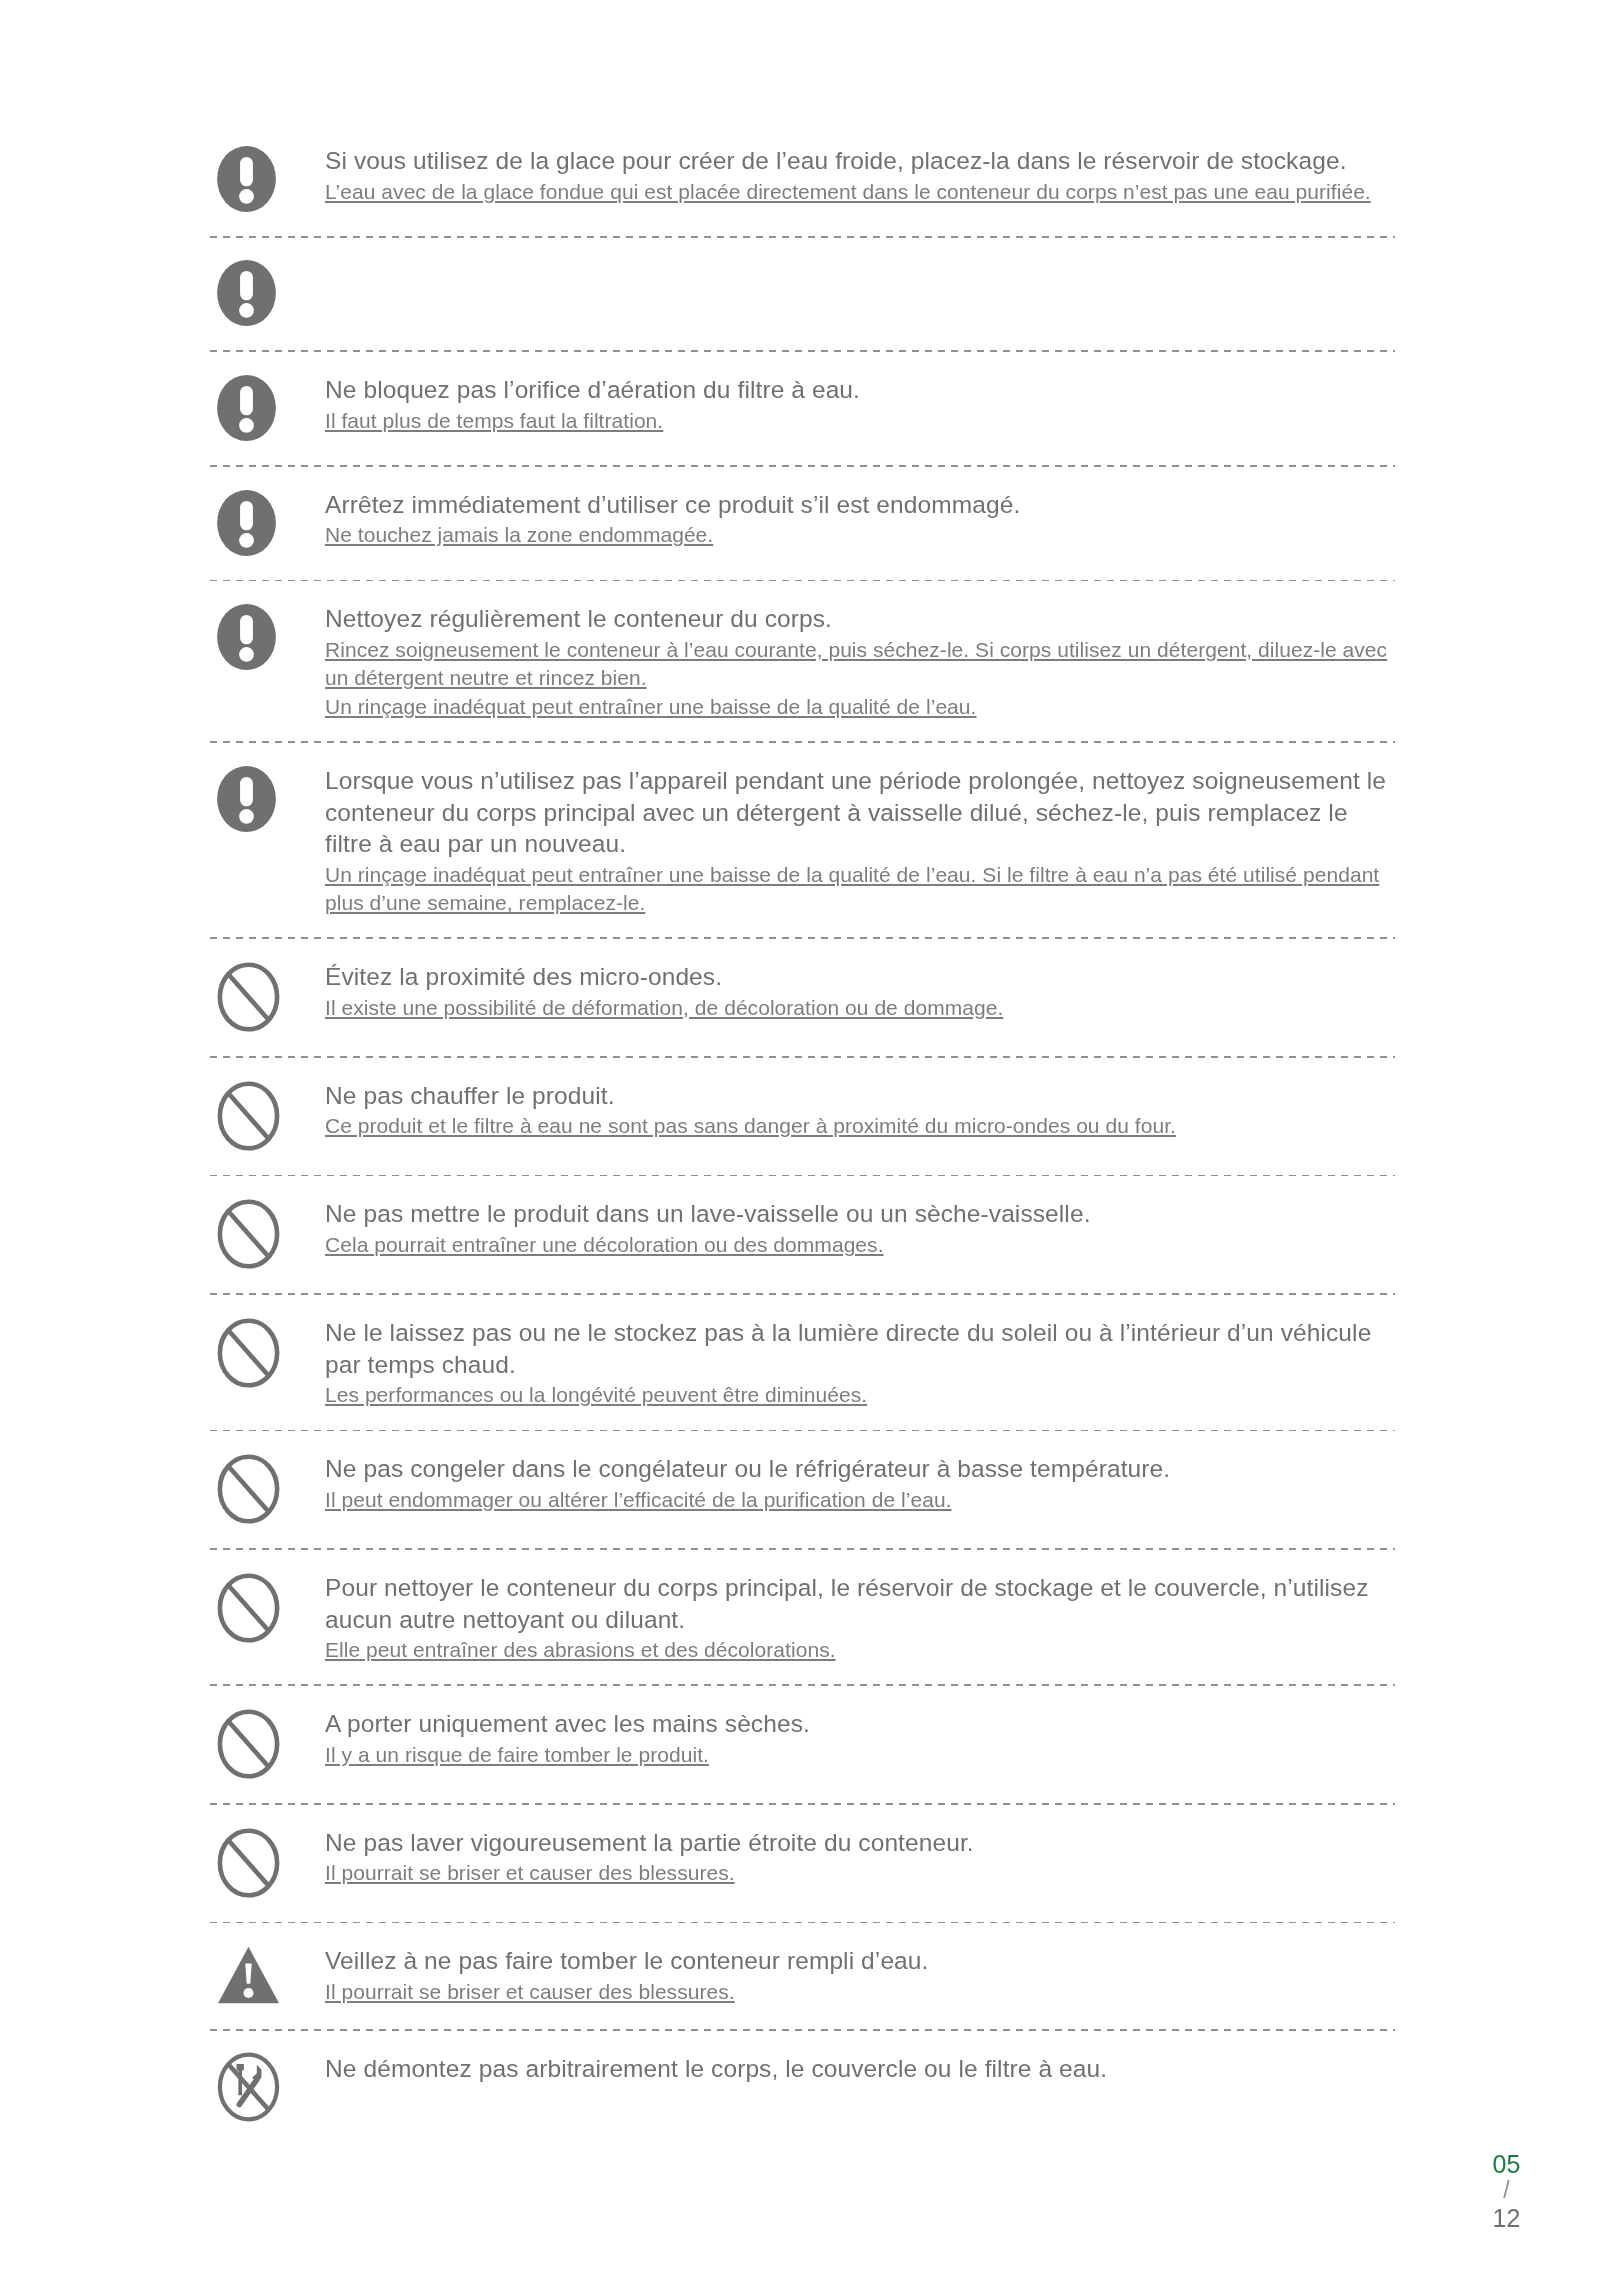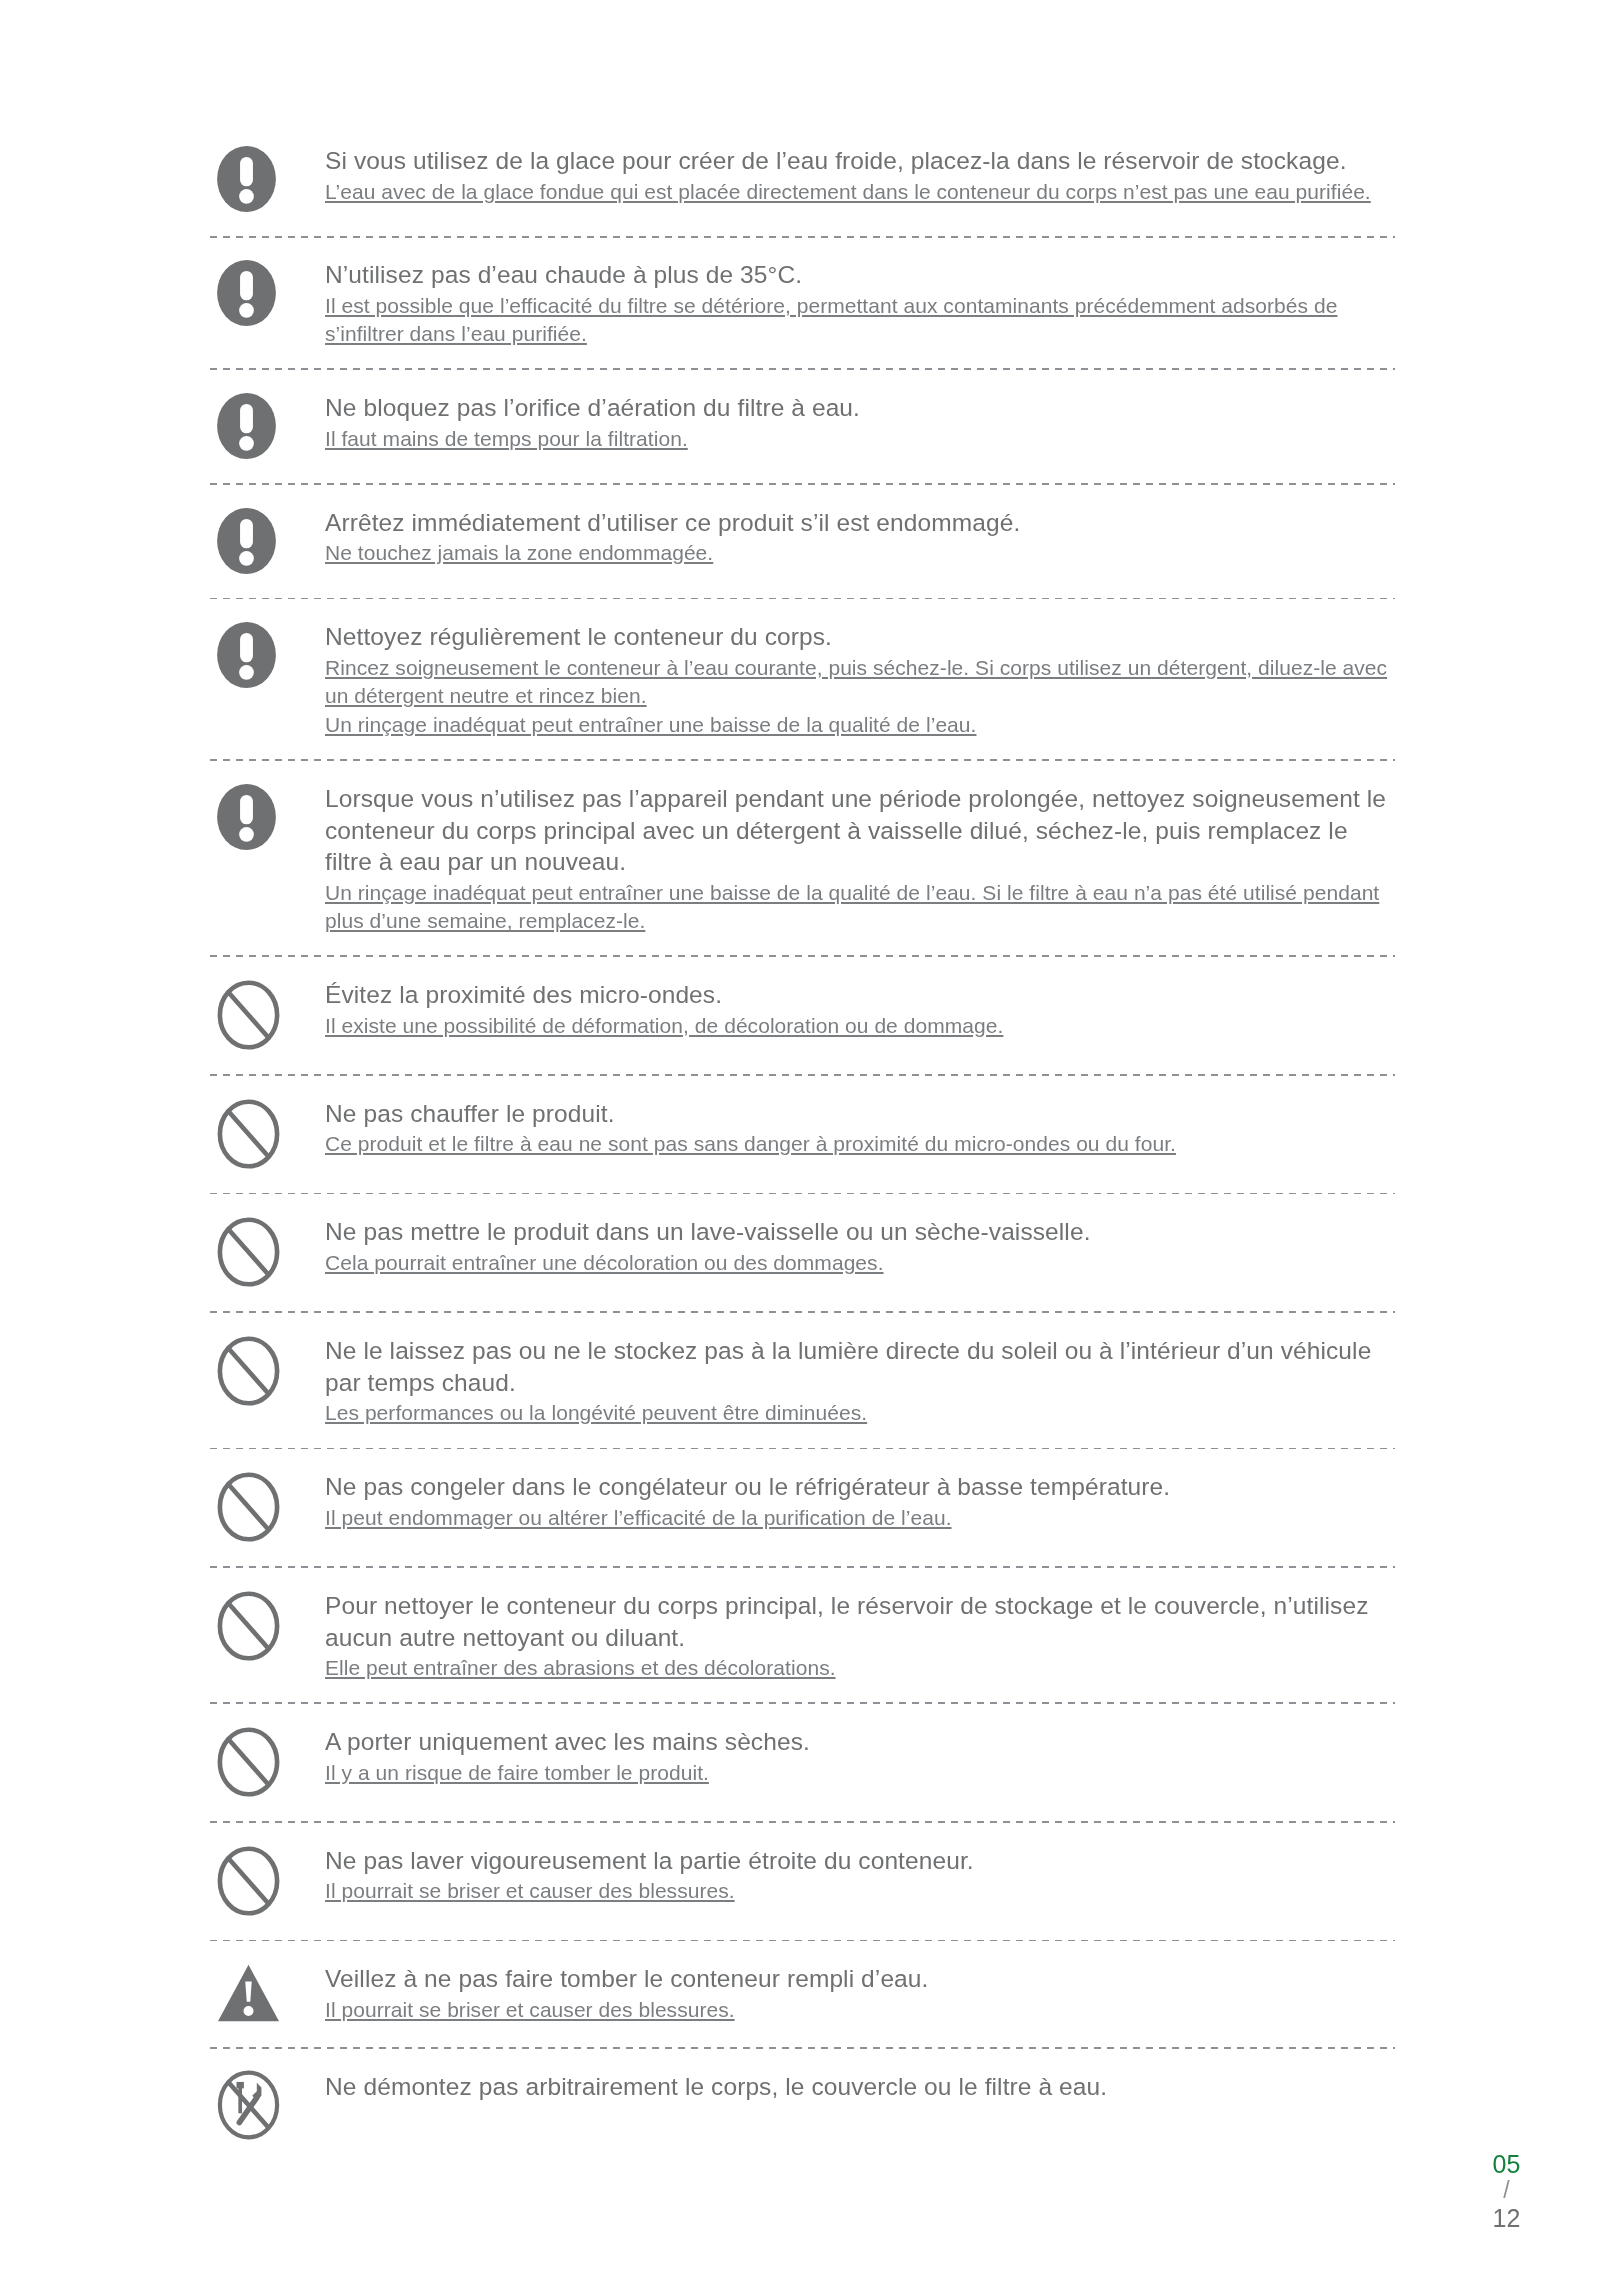--- a/index.html
+++ b/index.html
@@ -125,37 +125,33 @@
       </div>
       <div class="rule"></div>
       <div class="notice-row">
         <div class="icon-cell">
           <span class="icon-svg"><svg width="61" height="68" viewBox="0 0 66 74" xmlns="http://www.w3.org/2000/svg">
               <ellipse cx="33" cy="37" rx="32" ry="36" fill="#6e7072"></ellipse>
               <rect x="26" y="13" width="14" height="32" rx="7" fill="#ffffff"></rect>
               <circle cx="33" cy="56" r="8" fill="#ffffff"></circle>
             </svg></span>
         </div>
-        <div class="text-cell">
-          <div class="headline">N’utilisez pas d’eau chaude à plus de 35°C.</div>
-          <div class="subline">Il est possible que l’efficacité du filtre se détériore, permettant aux contaminants précédemment adsorbés de s’infiltrer dans l’eau purifiée.</div>
-        </div>
       </div>
       <div class="rule"></div>
       <div class="notice-row">
         <div class="icon-cell">
           <span class="icon-svg"><svg width="61" height="68" viewBox="0 0 66 74" xmlns="http://www.w3.org/2000/svg">
               <ellipse cx="33" cy="37" rx="32" ry="36" fill="#6e7072"></ellipse>
               <rect x="26" y="13" width="14" height="32" rx="7" fill="#ffffff"></rect>
               <circle cx="33" cy="56" r="8" fill="#ffffff"></circle>
             </svg></span>
         </div>
         <div class="text-cell">
           <div class="headline">Ne bloquez pas l’orifice d’aération du filtre à eau.</div>
-          <div class="subline">Il faut mains de temps pour la filtration.</div>
+          <div class="subline">Il faut plus de temps faut la filtration.</div>
         </div>
       </div>
       <div class="rule"></div>
       <div class="notice-row">
         <div class="icon-cell">
           <span class="icon-svg"><svg width="61" height="68" viewBox="0 0 66 74" xmlns="http://www.w3.org/2000/svg">
               <ellipse cx="33" cy="37" rx="32" ry="36" fill="#6e7072"></ellipse>
               <rect x="26" y="13" width="14" height="32" rx="7" fill="#ffffff"></rect>
               <circle cx="33" cy="56" r="8" fill="#ffffff"></circle>
             </svg></span>

